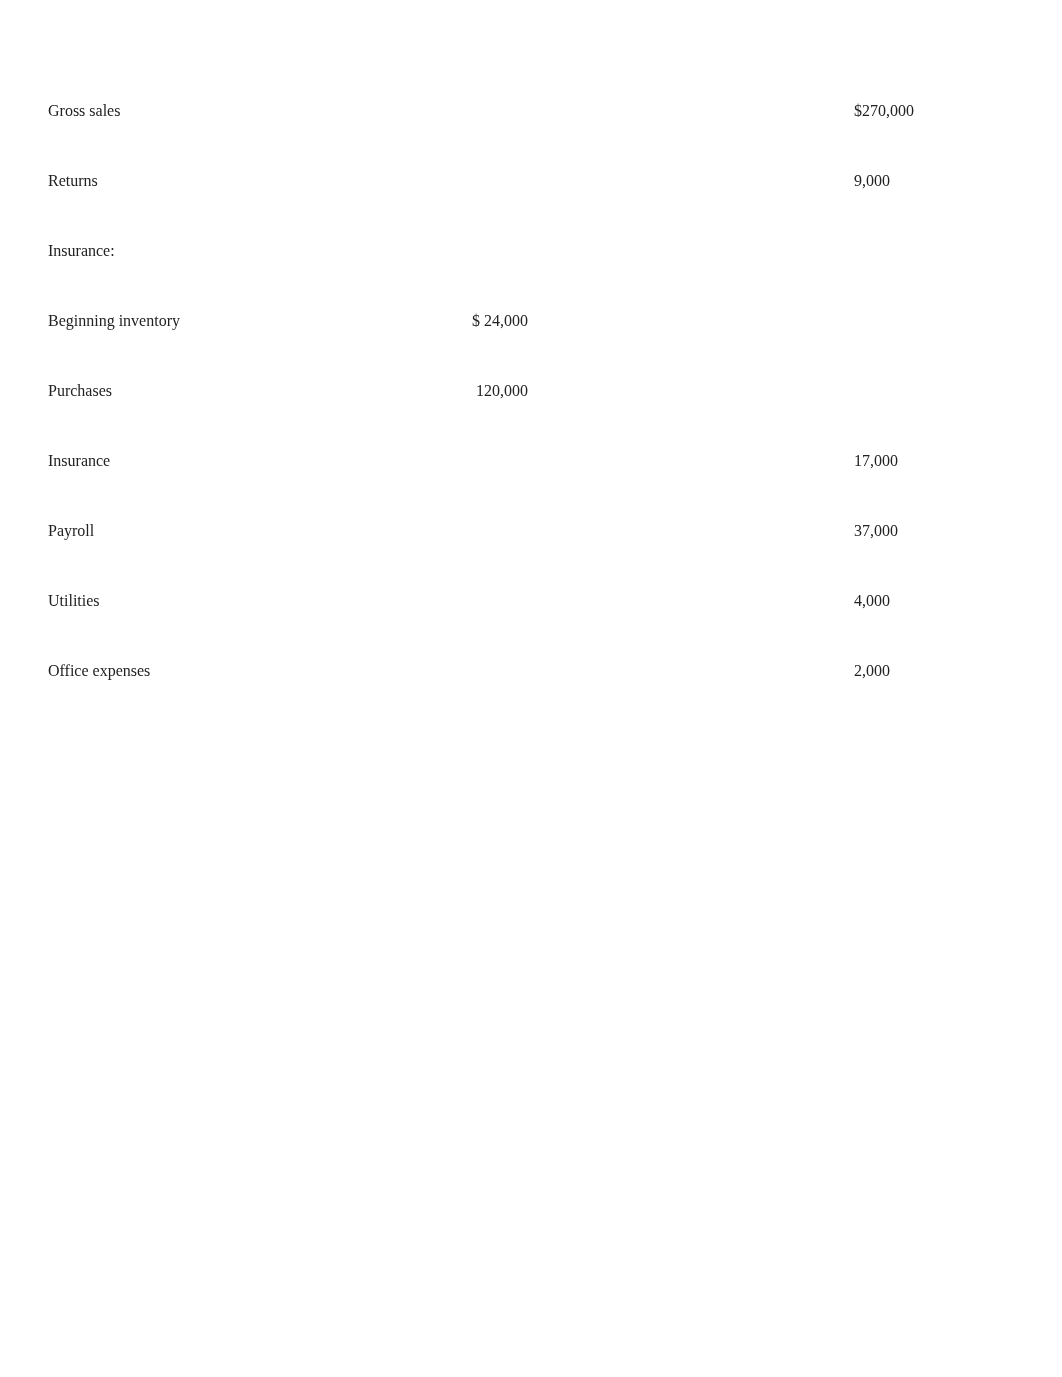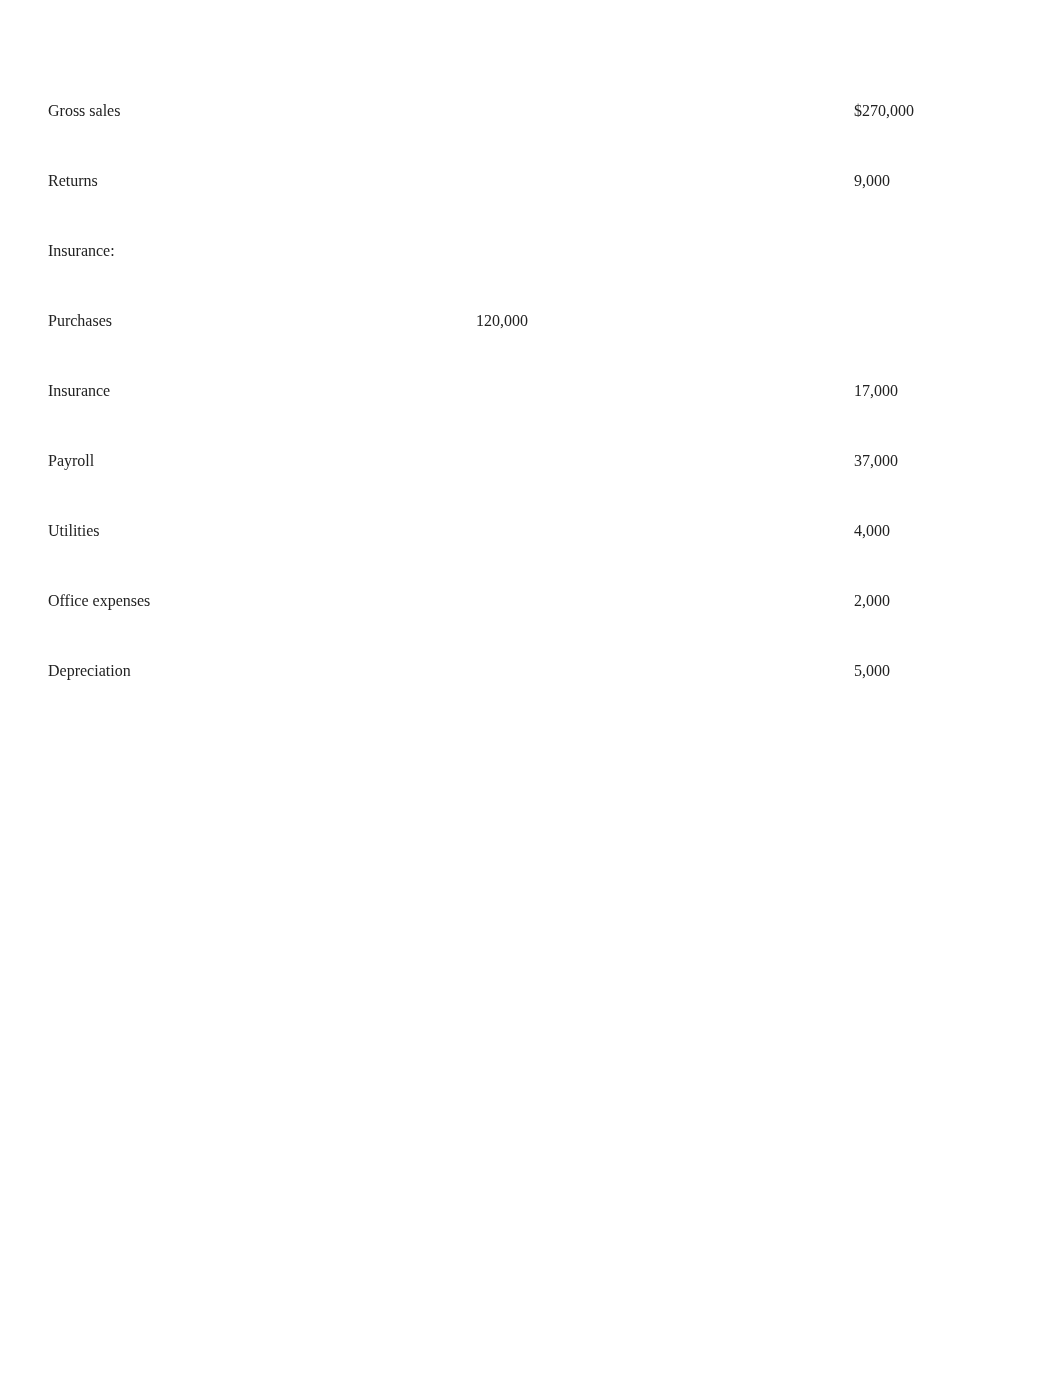--- a/index.html
+++ b/index.html
@@ -74,20 +74,26 @@
         <span class="spacer"></span>
         <span class="col-right">9,000</span>
       </div>
       <div class="line-item">
         <span class="label">Insurance:</span>
         <span class="col-mid"></span>
         <span class="spacer"></span>
         <span class="col-right"></span>
       </div>
       <div class="line-item">
+        <span class="label">Beginning inventory</span>
+        <span class="col-mid">$ 24,000</span>
+        <span class="spacer"></span>
+        <span class="col-right"></span>
+      </div>
+      <div class="line-item">
         <span class="label">Purchases</span>
         <span class="col-mid">120,000</span>
         <span class="spacer"></span>
         <span class="col-right"></span>
       </div>
       <div class="line-item">
         <span class="label">Insurance</span>
         <span class="col-mid"></span>
         <span class="spacer"></span>
         <span class="col-right">17,000</span>
@@ -103,20 +109,14 @@
         <span class="col-mid"></span>
         <span class="spacer"></span>
         <span class="col-right">4,000</span>
       </div>
       <div class="line-item">
         <span class="label">Office expenses</span>
         <span class="col-mid"></span>
         <span class="spacer"></span>
         <span class="col-right">2,000</span>
       </div>
-      <div class="line-item">
-        <span class="label">Depreciation</span>
-        <span class="col-mid"></span>
-        <span class="spacer"></span>
-        <span class="col-right">5,000</span>
-      </div>
     </div>
 </div>
 
 </body></html>

